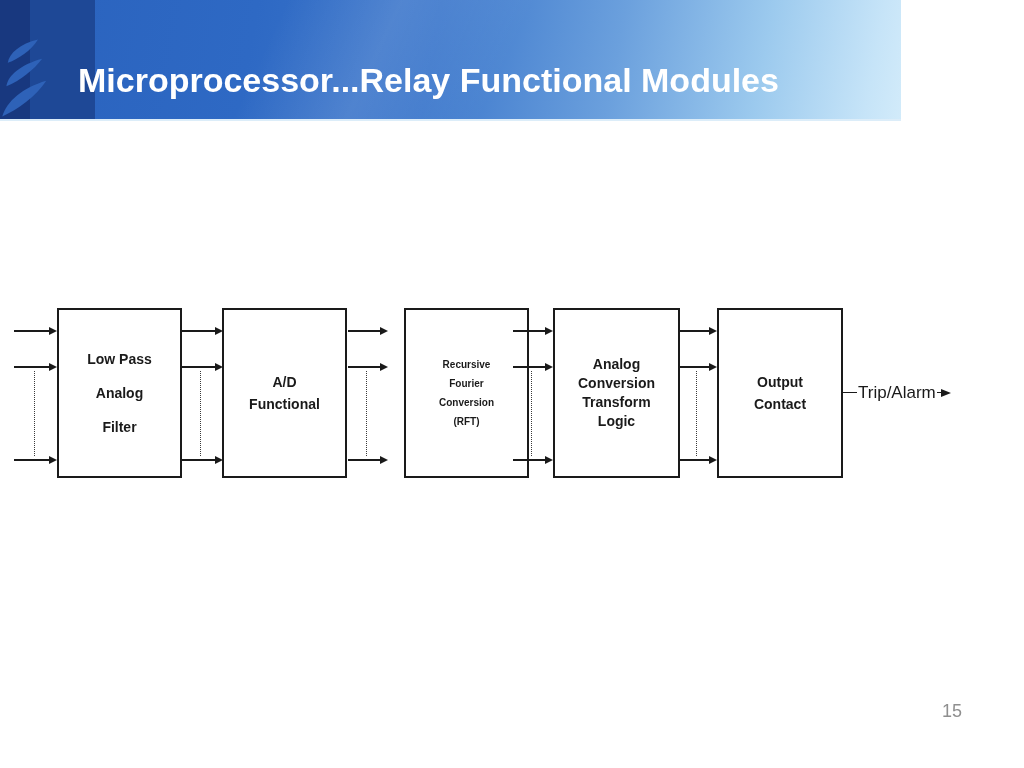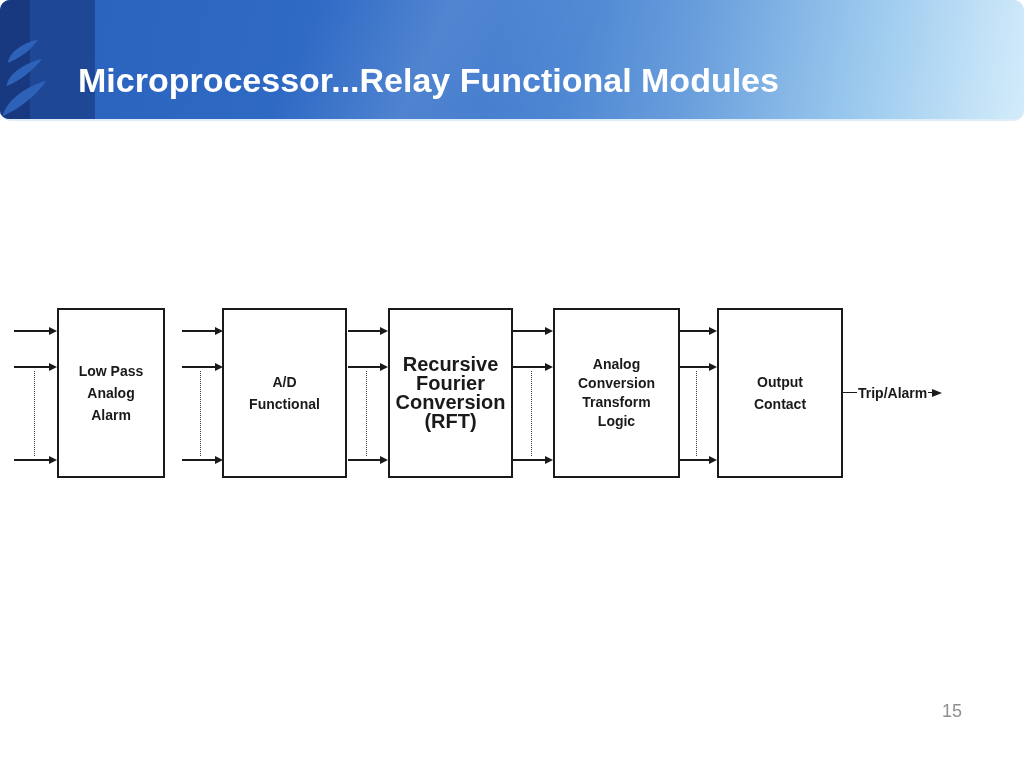--- a/index.html
+++ b/index.html
@@ -7,27 +7,26 @@
   body {
     font-family: "Liberation Sans", "DejaVu Sans", sans-serif;
     background: #ffffff;
     position: relative;
   }
 
   
   .header {
     position: absolute;
     left: 0; top: 0;
-    width: 1024px; height: 121px;
+    width: 901px; height: 121px;
     background:
       linear-gradient(115deg, rgba(255,255,255,0) 30%, rgba(255,255,255,0.12) 42%, rgba(255,255,255,0) 56%),
       linear-gradient(100deg, #2a62bd 0%, #2e69c4 28%, #3d78cc 48%, #6ba0dd 68%, #9ccaee 84%, #c6e4f8 96%, #d2ebfa 100%);
     border-bottom: 2px solid #dcedf9;
     overflow: hidden;
-    border-radius: 10px;
   }
   .stripe-outer {
     position: absolute; left: 0; top: 0;
     width: 30px; height: 121px;
     background: #18387f;
   }
   .stripe-inner {
     position: absolute; left: 30px; top: 0;
     width: 65px; height: 121px;
     background: #1e4896;
@@ -61,23 +60,23 @@
   .block {
     position: absolute; top: 308px; height: 170px;
     background: #ffffff;
     border: 2px solid #1a1a1a;
     display: flex; flex-direction: column;
     align-items: center; justify-content: center;
     text-align: center;
     color: #1a1a1a; font-weight: bold;
   }
   .block span { display: block; }
-  .b1 { left: 57px;  width: 108px; font-size: 14px; line-height: 22px; }
+  .b1 { left: 57px;  width: 125px; font-size: 14px; line-height: 22px; gap: 12px; }
   .b2 { left: 222px; width: 125px; font-size: 14px; line-height: 22px; }
-  .b3 { left: 388px; width: 125px; font-size: 20px; line-height: 19px; }
+  .b3 { left: 404px; width: 125px; font-size: 10px; line-height: 19px; }
   .b4 { left: 553px; width: 127px; font-size: 14px; line-height: 19px; }
   .b5 { left: 717px; width: 126px; font-size: 14px; line-height: 22px; }
 
   .hl { position: absolute; height: 2px; background: #1a1a1a; }
   .ah {
     position: absolute; width: 0; height: 0;
     border-left: 8px solid #1a1a1a;
     border-top: 4px solid transparent;
     border-bottom: 4px solid transparent;
   }
@@ -87,21 +86,21 @@
   }
 
   .trip {
     position: absolute; left: 843px; top: 384px; height: 17px;
     display: flex; align-items: center;
     color: #1a1a1a;
   }
   .trip .seg { height: 1.6px; background: #1a1a1a; }
   .trip .seg-a { width: 14px; }
   .trip .seg-b { width: 4px; }
-  .trip-label { font-size: 14px; font-weight: bold; padding: 0 1px; white-space: nowrap; }
+  .trip-label { font-size: 17px; font-weight: normal; padding: 0 1px; white-space: nowrap; }
   .trip .ah-t {
     width: 0; height: 0;
     border-left: 10px solid #1a1a1a;
     border-top: 4.5px solid transparent;
     border-bottom: 4.5px solid transparent;
   }
 
   
   .page-number {
     position: absolute; right: 62px; top: 701px;
@@ -122,21 +121,21 @@
       <path d="M36 31 C19 36 7 46 4 57 C15 52 29 42 36 31 Z" fill="#2e62b8"></path>
     </svg>
     <h1 class="title">Microprocessor...Relay Functional Modules</h1>
   </header>
 
   <main class="diagram">
 
     <div class="block b1">
       <span>Low Pass</span>
       <span>Analog</span>
-      <span>Alarm</span>
+      <span>Filter</span>
     </div>
     <div class="block b2">
       <span>A/D</span>
       <span>Functional</span>
     </div>
     <div class="block b3">
       <span>Recursive</span>
       <span>Fourier</span>
       <span>Conversion</span>
       <span>(RFT)</span>

